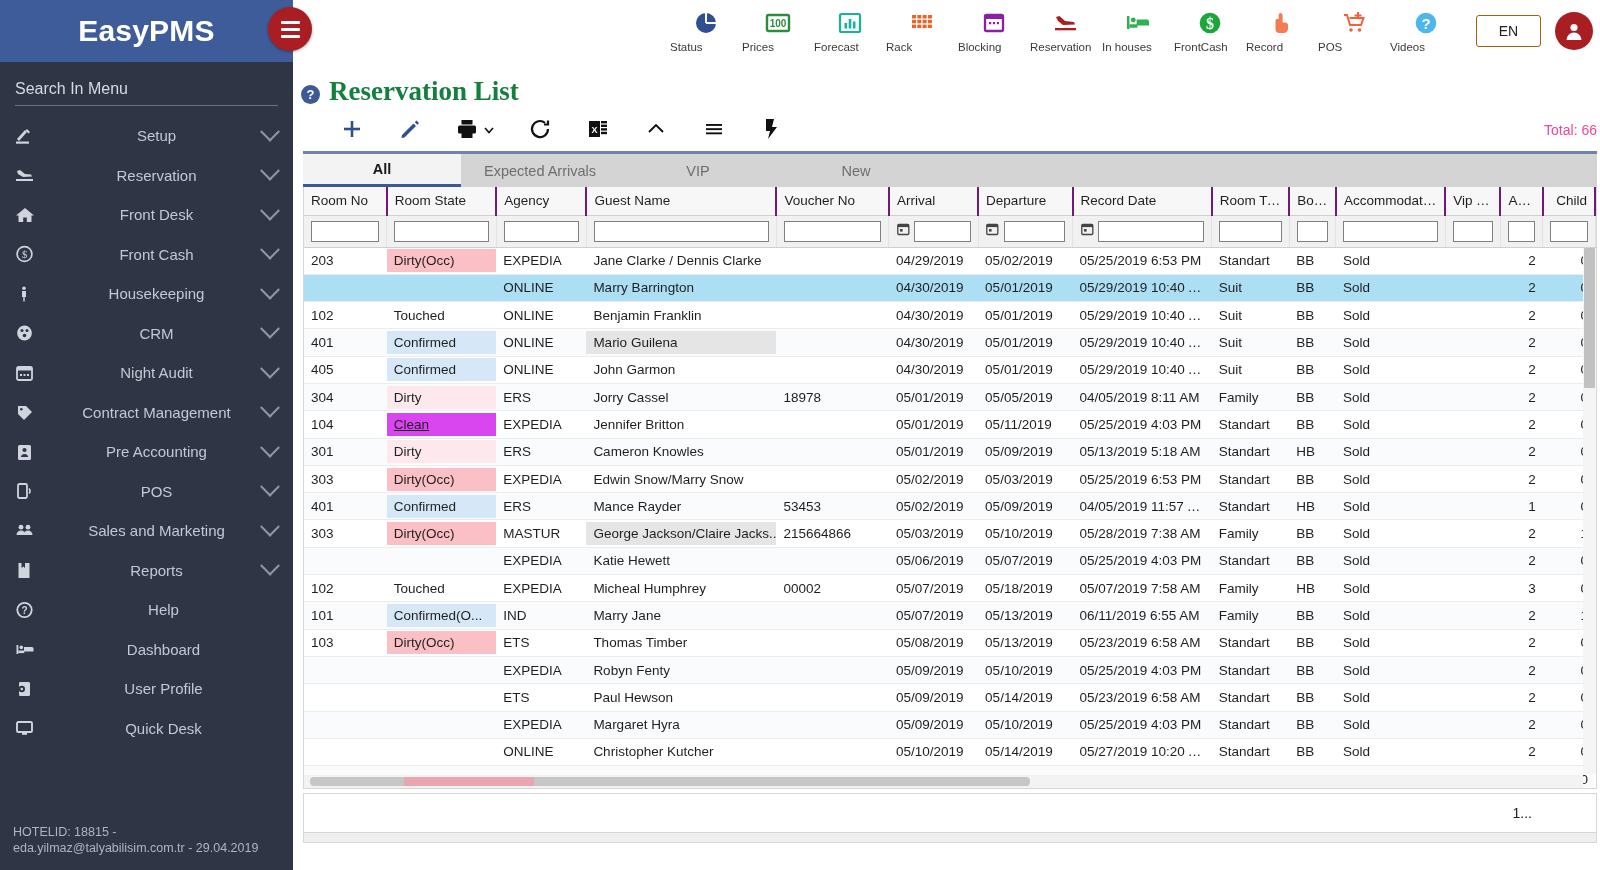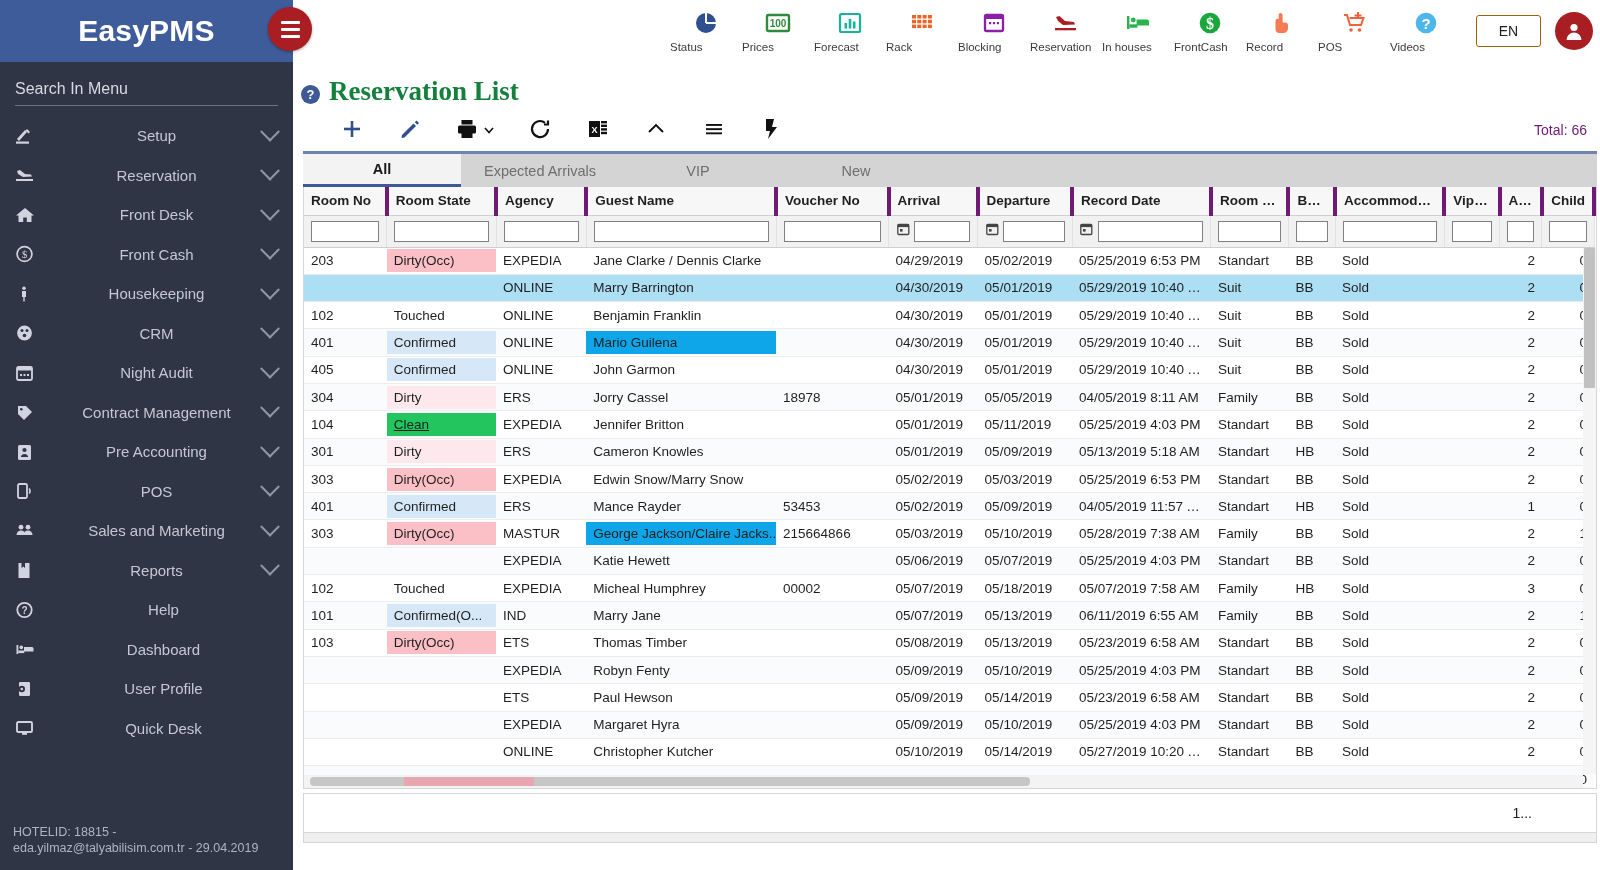--- a/index.html
+++ b/index.html
@@ -118,22 +118,22 @@
     display: flex; align-items: center;
     height: 44px; padding-left: 20px; position: relative;
     border-bottom: 3px solid #6d83b5;
     margin: 3px 10px 0 10px;
   }
   .act {
     width: 58px; height: 38px; display:flex; align-items:center; justify-content:center;
     cursor: pointer; color:#2f4f8f;
   }
   #total-label {
-    position: absolute; right: 10px; top: 12px;
-    font-size: 14px; color: #701a75;
+    position: absolute; right: 0; top: 12px;
+    font-size: 14px; color: #ec4899;
   }
 
   
   #tabs {
     display: flex; height: 33px; background: #d4d4d4;
     margin: 0 10px 0 10px;
   }
   .tab {
     width: 158px; height: 33px;
     display:flex; align-items:center; justify-content:center;
@@ -150,23 +150,23 @@
     border: 1px solid #d7d7d7; border-top: none;
     background: #fff; overflow: hidden;
   }
   table#grid { border-collapse: collapse; table-layout: fixed; width: 1292px; }
   table#grid th, table#grid td {
     font-size: 13.5px; color: #1f1f1f;
     padding: 0 7px; white-space: nowrap; overflow: hidden; text-overflow: ellipsis;
   }
   thead tr.hdr th {
     height: 28px; background: #f7f7f7; text-align: left;
-    font-weight: bold; color: #111;
+    font-weight: normal; color: #111;
     border-bottom: 1px solid #d0d0d0;
-    border-right: 4px solid #701a75;
+    border-right: 2px solid #701a75;
     font-size: 14px;
   }
   thead tr.filter th {
     height: 32px; background: #f1f1f1;
     border-bottom: 1px solid #cfcfcf; border-right: 1px solid #e2e2e2;
     padding: 0 5px;
   }
   .fin {
     width: 100%; height: 21px; border: 1px solid #808080; background: #fff;
     display: inline-block; vertical-align: middle;
@@ -178,23 +178,23 @@
   tbody tr.even { background: #fafbfd; }
   tbody tr.sel { background: #addff4 !important; }
   tbody td {
     border-bottom: 1px solid #ececec;
     height: 27.3px;
   }
   td.num { text-align: right; padding-right: 14px; }
   .st { display:block; margin: 0 -7px; padding: 4px 7px; }
   .st-dirtyocc { background: #fbbfc6; }
   .st-dirty    { background: #fde9ed; }
-  .st-clean    { background: #22c55e; text-decoration: underline; }
+  .st-clean    { background: #d946ef; text-decoration: underline; }
   .st-conf     { background: #d6e8f7; }
-  .hl-name { background: #0ea5e9; display:block; margin: 0 -7px; padding: 4px 7px; }
+  .hl-name { background: #e5e5e5; display:block; margin: 0 -7px; padding: 4px 7px; }
 
   
   #v-scroll {
     position: absolute; right: 0; top: 61px; width: 13px; bottom: 14px;
     background: #f5f5f5;
   }
   #v-thumb {
     position: absolute; top: 0; left: 1px; width: 11px; height: 140px;
     background: #c1c1c1; border-radius: 1px;
   }

